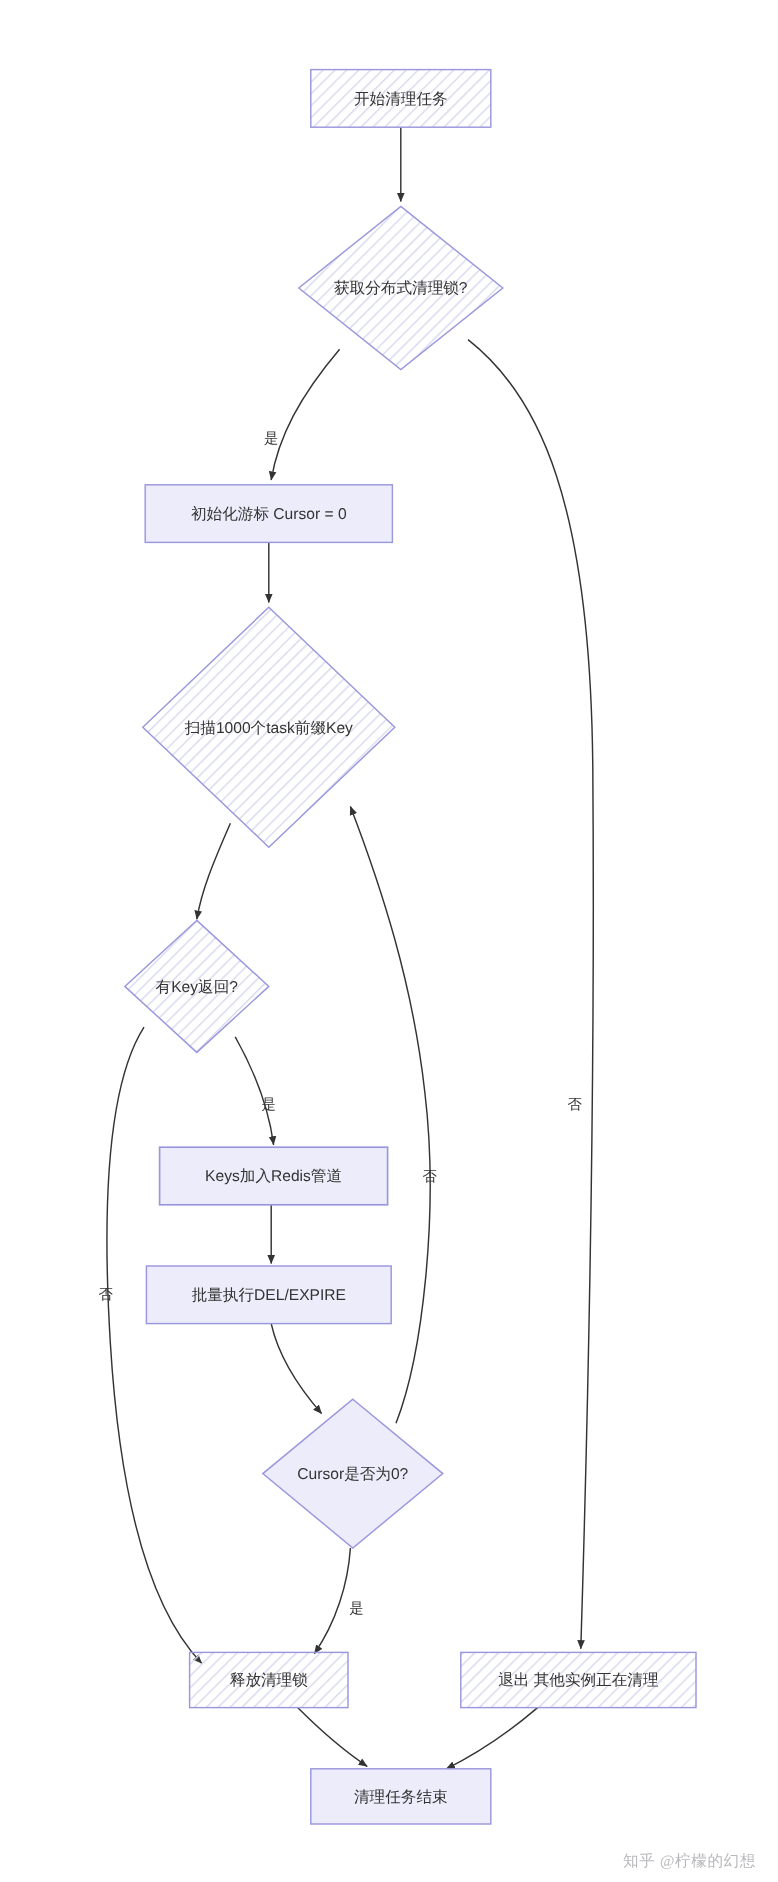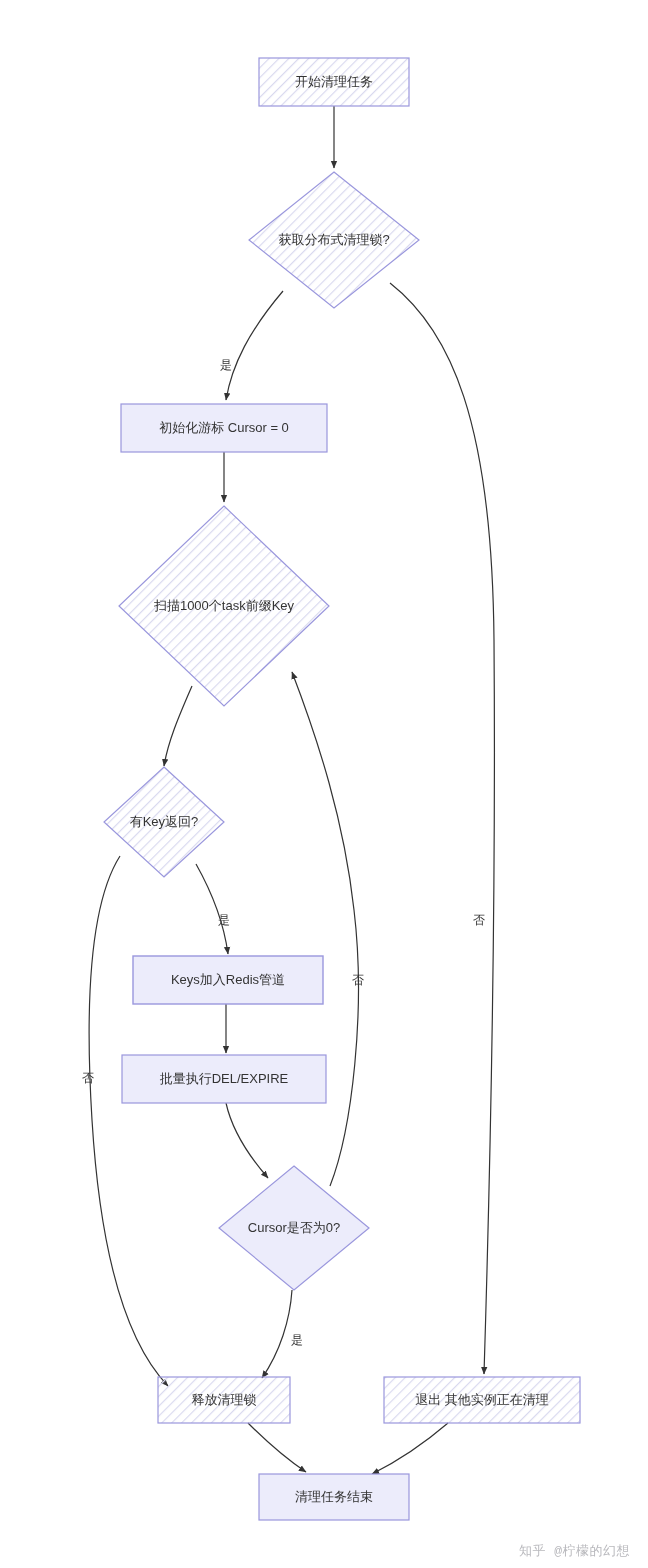--- a/index.html
+++ b/index.html
@@ -35,21 +35,21 @@
     font-family: "Liberation Sans", sans-serif;
     font-size: 12px;
     fill: #333333;
     dominant-baseline: middle;
     text-anchor: middle;
   }
   .watermark {
     position: absolute;
     right: 14px;
     bottom: 8px;
-    font-family: Liberation Mono, monospace;
+    font-family: Liberation Serif, serif;
     font-size: 13px;
     color: #b9b9bd;
     letter-spacing: 0.5px;
   }
   .edge-path {
     fill: none;
     stroke: #333333;
     stroke-width: 1.2px;
   }
 </style>

